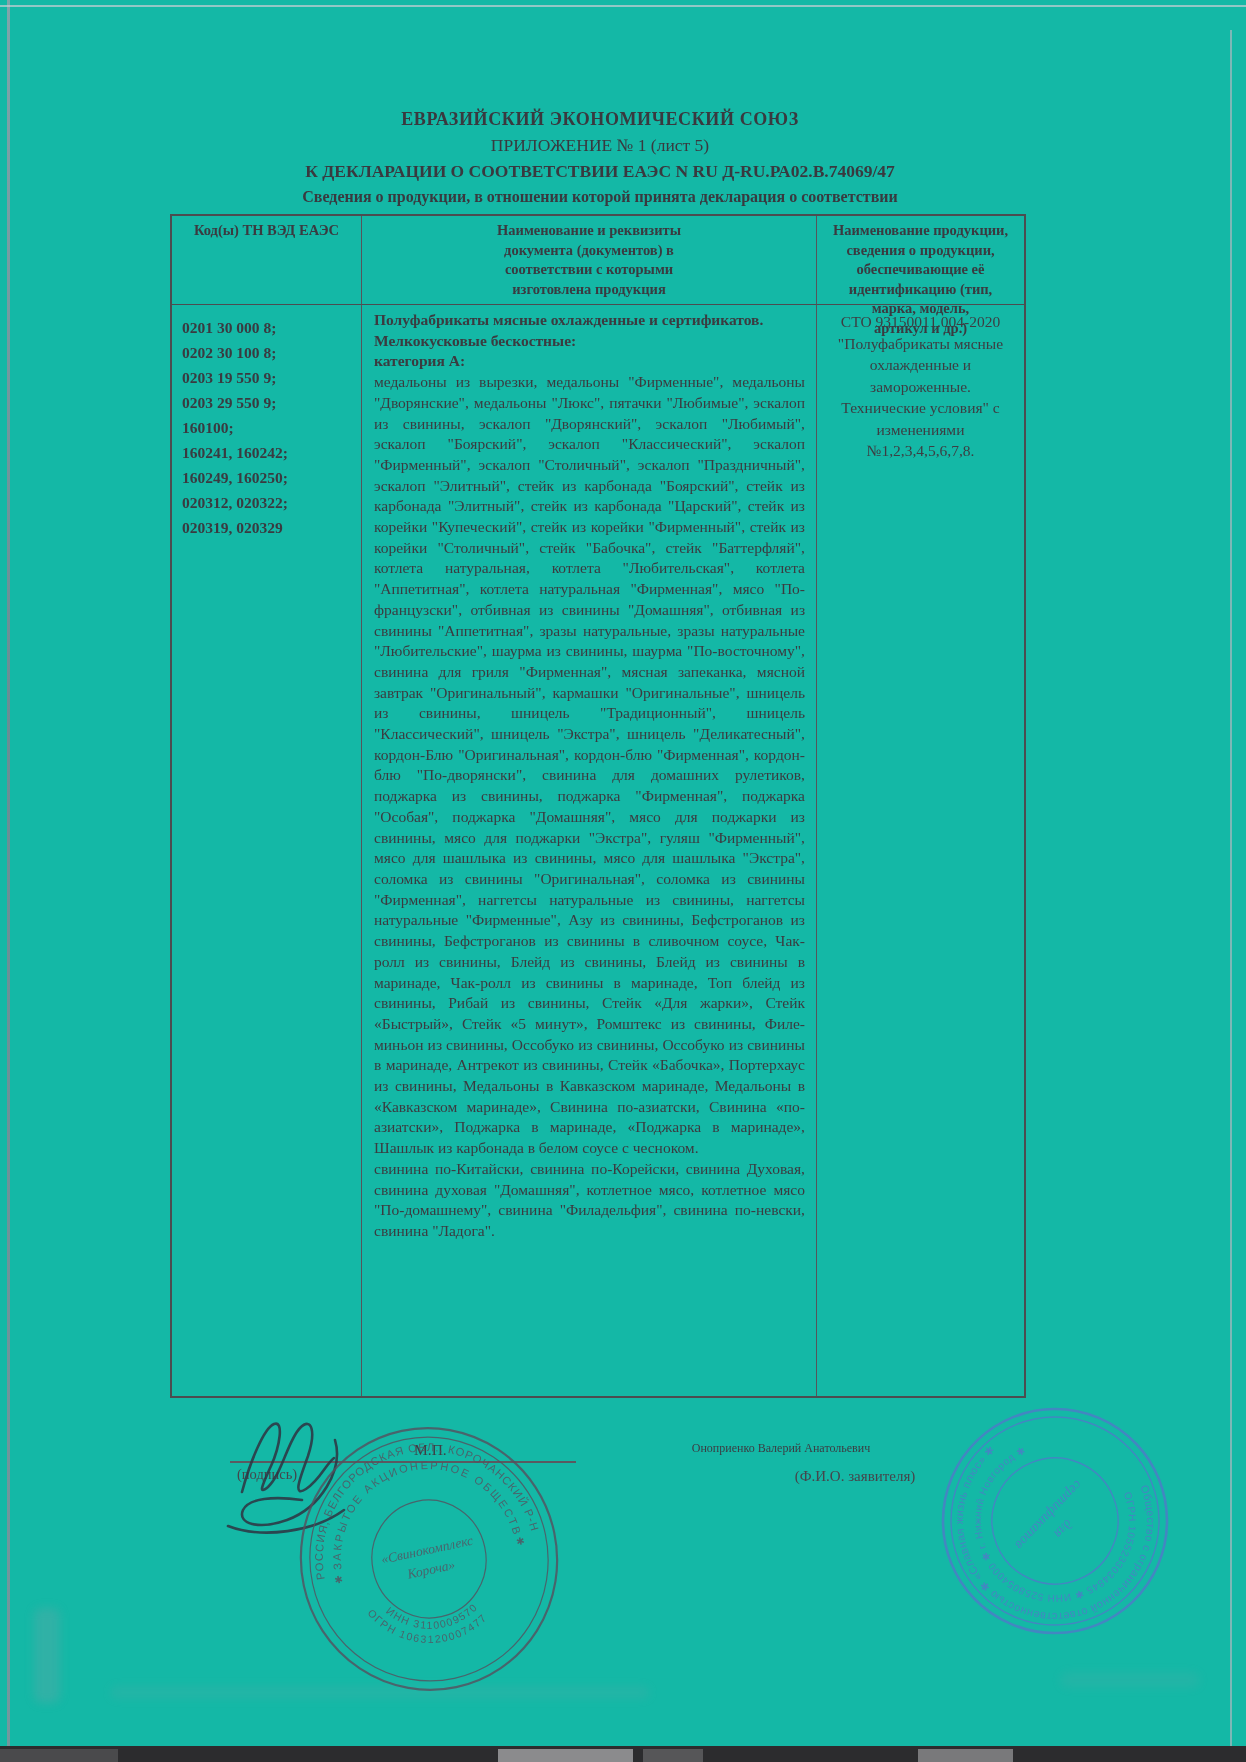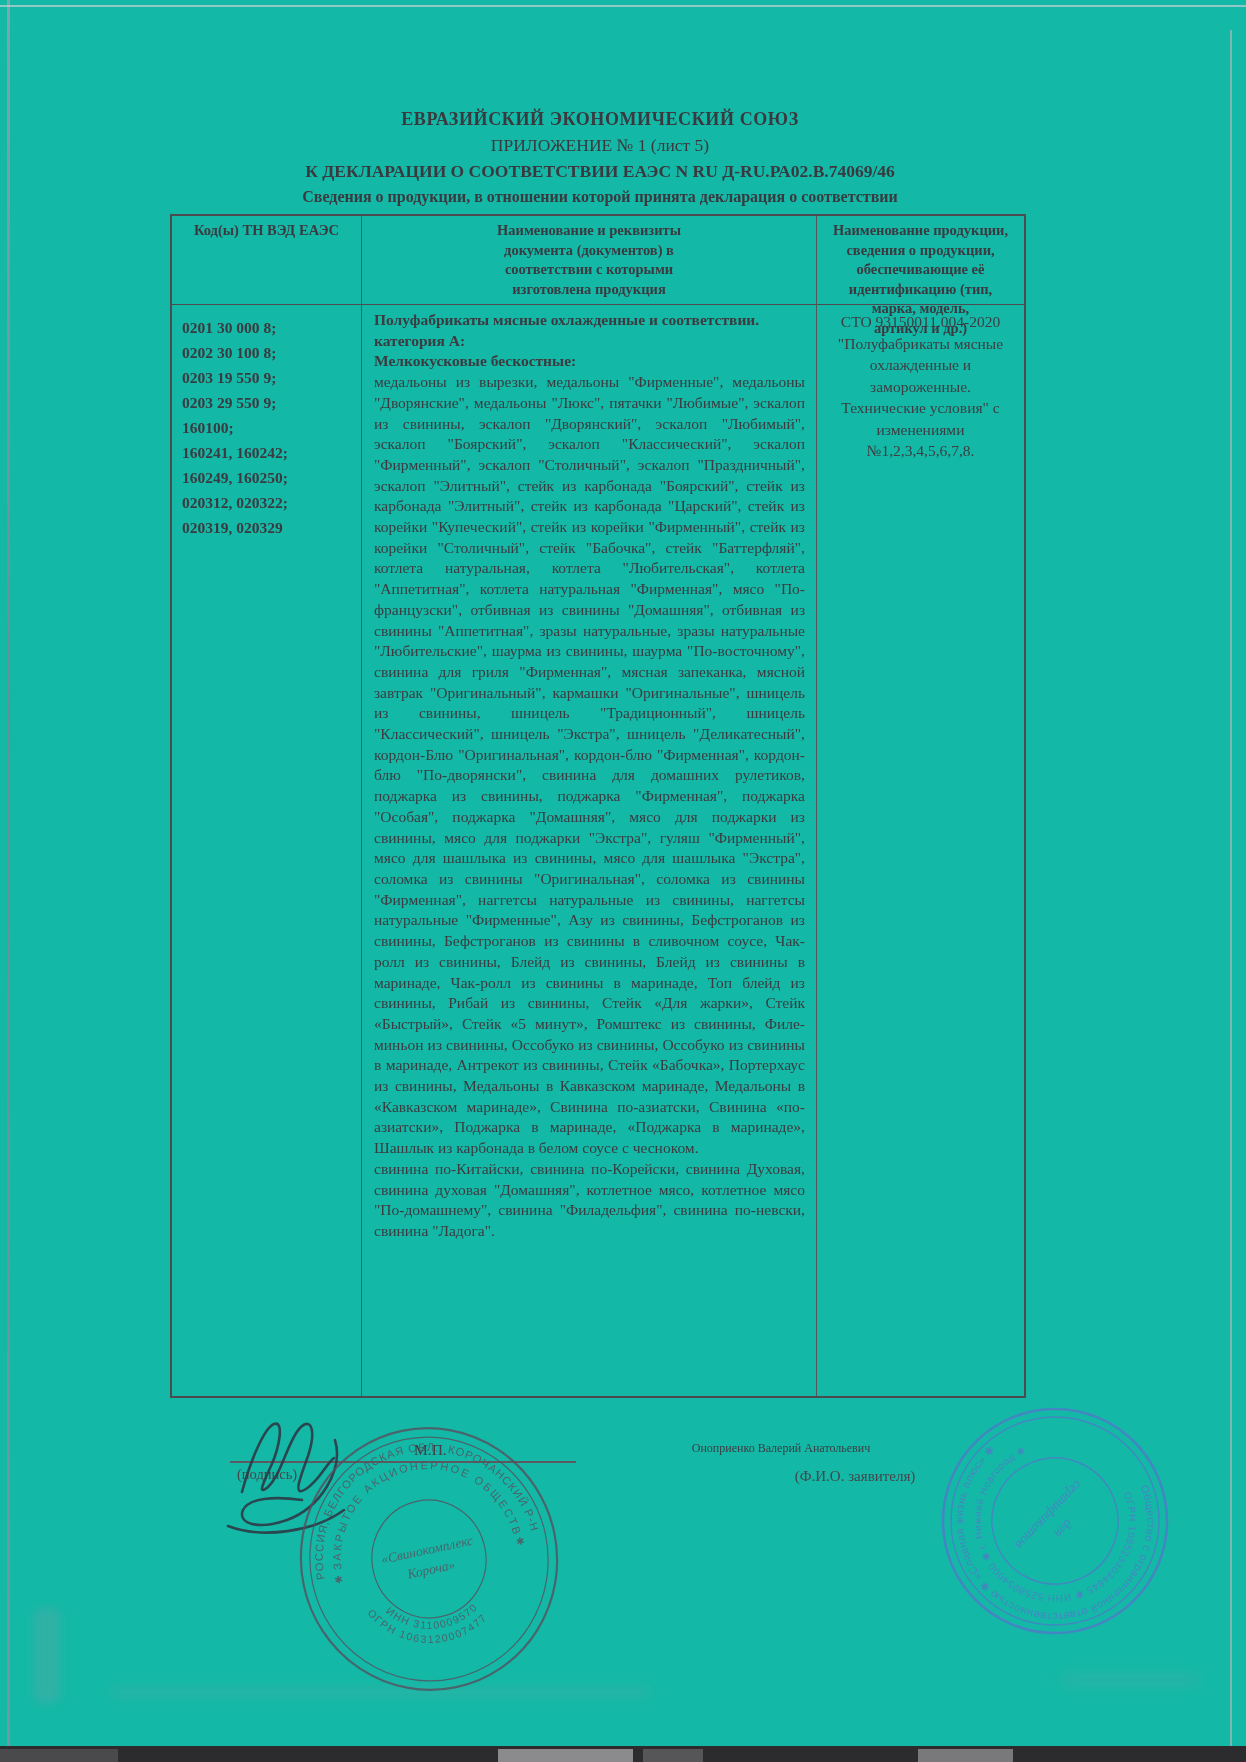--- a/index.html
+++ b/index.html
@@ -59,21 +59,21 @@
   <div class="edge-left"></div>
   <div class="edge-top"></div>
   <div class="edge-right"></div>
   <div class="smudge" style="left:34px;top:1608px;width:26px;height:95px;"></div>
   <div class="smudge" style="left:110px;top:1686px;width:540px;height:13px;opacity:.55;"></div>
   <div class="smudge" style="left:1060px;top:1672px;width:140px;height:16px;opacity:.5;"></div>
 
   <div class="doc-header">
     <div class="h1">ЕВРАЗИЙСКИЙ ЭКОНОМИЧЕСКИЙ СОЮЗ</div>
     <div class="h2">ПРИЛОЖЕНИЕ № 1 (лист 5)</div>
-    <div class="h3">К ДЕКЛАРАЦИИ О СООТВЕТСТВИИ ЕАЭС N RU Д-RU.РА02.В.74069/46</div>
+    <div class="h3">К ДЕКЛАРАЦИИ О СООТВЕТСТВИИ ЕАЭС N RU Д-RU.РА02.В.74069/47</div>
     <div class="h4">Сведения о продукции, в отношении которой принята декларация о соответствии</div>
   </div>
 
   <div class="doc-table">
     <div class="cell thead">Код(ы) ТН ВЭД ЕАЭС</div>
     <div class="cell thead">Наименование и реквизиты
 документа (документов) в
 соответствии с которыми
 изготовлена продукция</div>
     <div class="cell thead">Наименование продукции, сведения о продукции,
@@ -86,23 +86,23 @@
         <div class="code-line">0203 19 550 9;</div>
         <div class="code-line">0203 29 550 9;</div>
         <div class="code-line">160100;</div>
         <div class="code-line">160241, 160242;</div>
         <div class="code-line">160249, 160250;</div>
         <div class="code-line">020312, 020322;</div>
         <div class="code-line">020319, 020329</div>
       </div>
 
     <div class="cell tbody product-cell">
-      <div class="bold">Полуфабрикаты мясные охлажденные и соответствии.</div>
+      <div class="bold">Полуфабрикаты мясные охлажденные и сертификатов.</div>
+      <div class="bold">Мелкокусковые бескостные:</div>
       <div class="bold">категория А:</div>
-      <div class="bold">Мелкокусковые бескостные:</div>
       <div>медальоны из вырезки, медальоны "Фирменные", медальоны "Дворянские", медальоны "Люкс", пятачки "Любимые", эскалоп из свинины, эскалоп "Дворянский", эскалоп "Любимый", эскалоп "Боярский", эскалоп "Классический", эскалоп "Фирменный", эскалоп "Столичный", эскалоп "Праздничный", эскалоп "Элитный", стейк из карбонада "Боярский", стейк из карбонада "Элитный", стейк из карбонада "Царский", стейк из корейки "Купеческий", стейк из корейки "Фирменный", стейк из корейки "Столичный", стейк "Бабочка", стейк "Баттерфляй", котлета натуральная, котлета "Любительская", котлета "Аппетитная", котлета натуральная "Фирменная", мясо "По-французски", отбивная из свинины "Домашняя", отбивная из свинины "Аппетитная", зразы натуральные, зразы натуральные "Любительские", шаурма из свинины, шаурма "По-восточному", свинина для гриля "Фирменная", мясная запеканка, мясной завтрак "Оригинальный", кармашки "Оригинальные", шницель из свинины, шницель "Традиционный", шницель "Классический", шницель "Экстра", шницель "Деликатесный", кордон-Блю "Оригинальная", кордон-блю "Фирменная", кордон-блю "По-дворянски", свинина для домашних рулетиков, поджарка из свинины, поджарка "Фирменная", поджарка "Особая", поджарка "Домашняя", мясо для поджарки из свинины, мясо для поджарки "Экстра", гуляш "Фирменный", мясо для шашлыка из свинины, мясо для шашлыка "Экстра", соломка из свинины "Оригинальная", соломка из свинины "Фирменная", наггетсы натуральные из свинины, наггетсы натуральные "Фирменные", Азу из свинины, Бефстроганов из свинины, Бефстроганов из свинины в сливочном соусе, Чак-ролл из свинины, Блейд из свинины, Блейд из свинины в маринаде, Чак-ролл из свинины в маринаде, Топ блейд из свинины, Рибай из свинины, Стейк «Для жарки», Стейк «Быстрый», Стейк «5 минут», Ромштекс из свинины, Филе-миньон из свинины, Оссобуко из свинины, Оссобуко из свинины в маринаде, Антрекот из свинины, Стейк «Бабочка», Портерхаус из свинины, Медальоны в Кавказском маринаде, Медальоны в «Кавказском маринаде», Свинина по-азиатски, Свинина «по-азиатски», Поджарка в маринаде, «Поджарка в маринаде», Шашлык из карбонада в белом соусе с чесноком.</div>
       <div>свинина по-Китайски, свинина по-Корейски, свинина Духовая, свинина духовая "Домашняя", котлетное мясо, котлетное мясо "По-домашнему", свинина "Филадельфия", свинина по-невски, свинина "Ладога".</div>
     </div>
 
     <div class="cell tbody doc-ref">СТО 93150011.004-2020
 "Полуфабрикаты мясные
 охлажденные и
 замороженные.
 Технические условия" с
 изменениями

